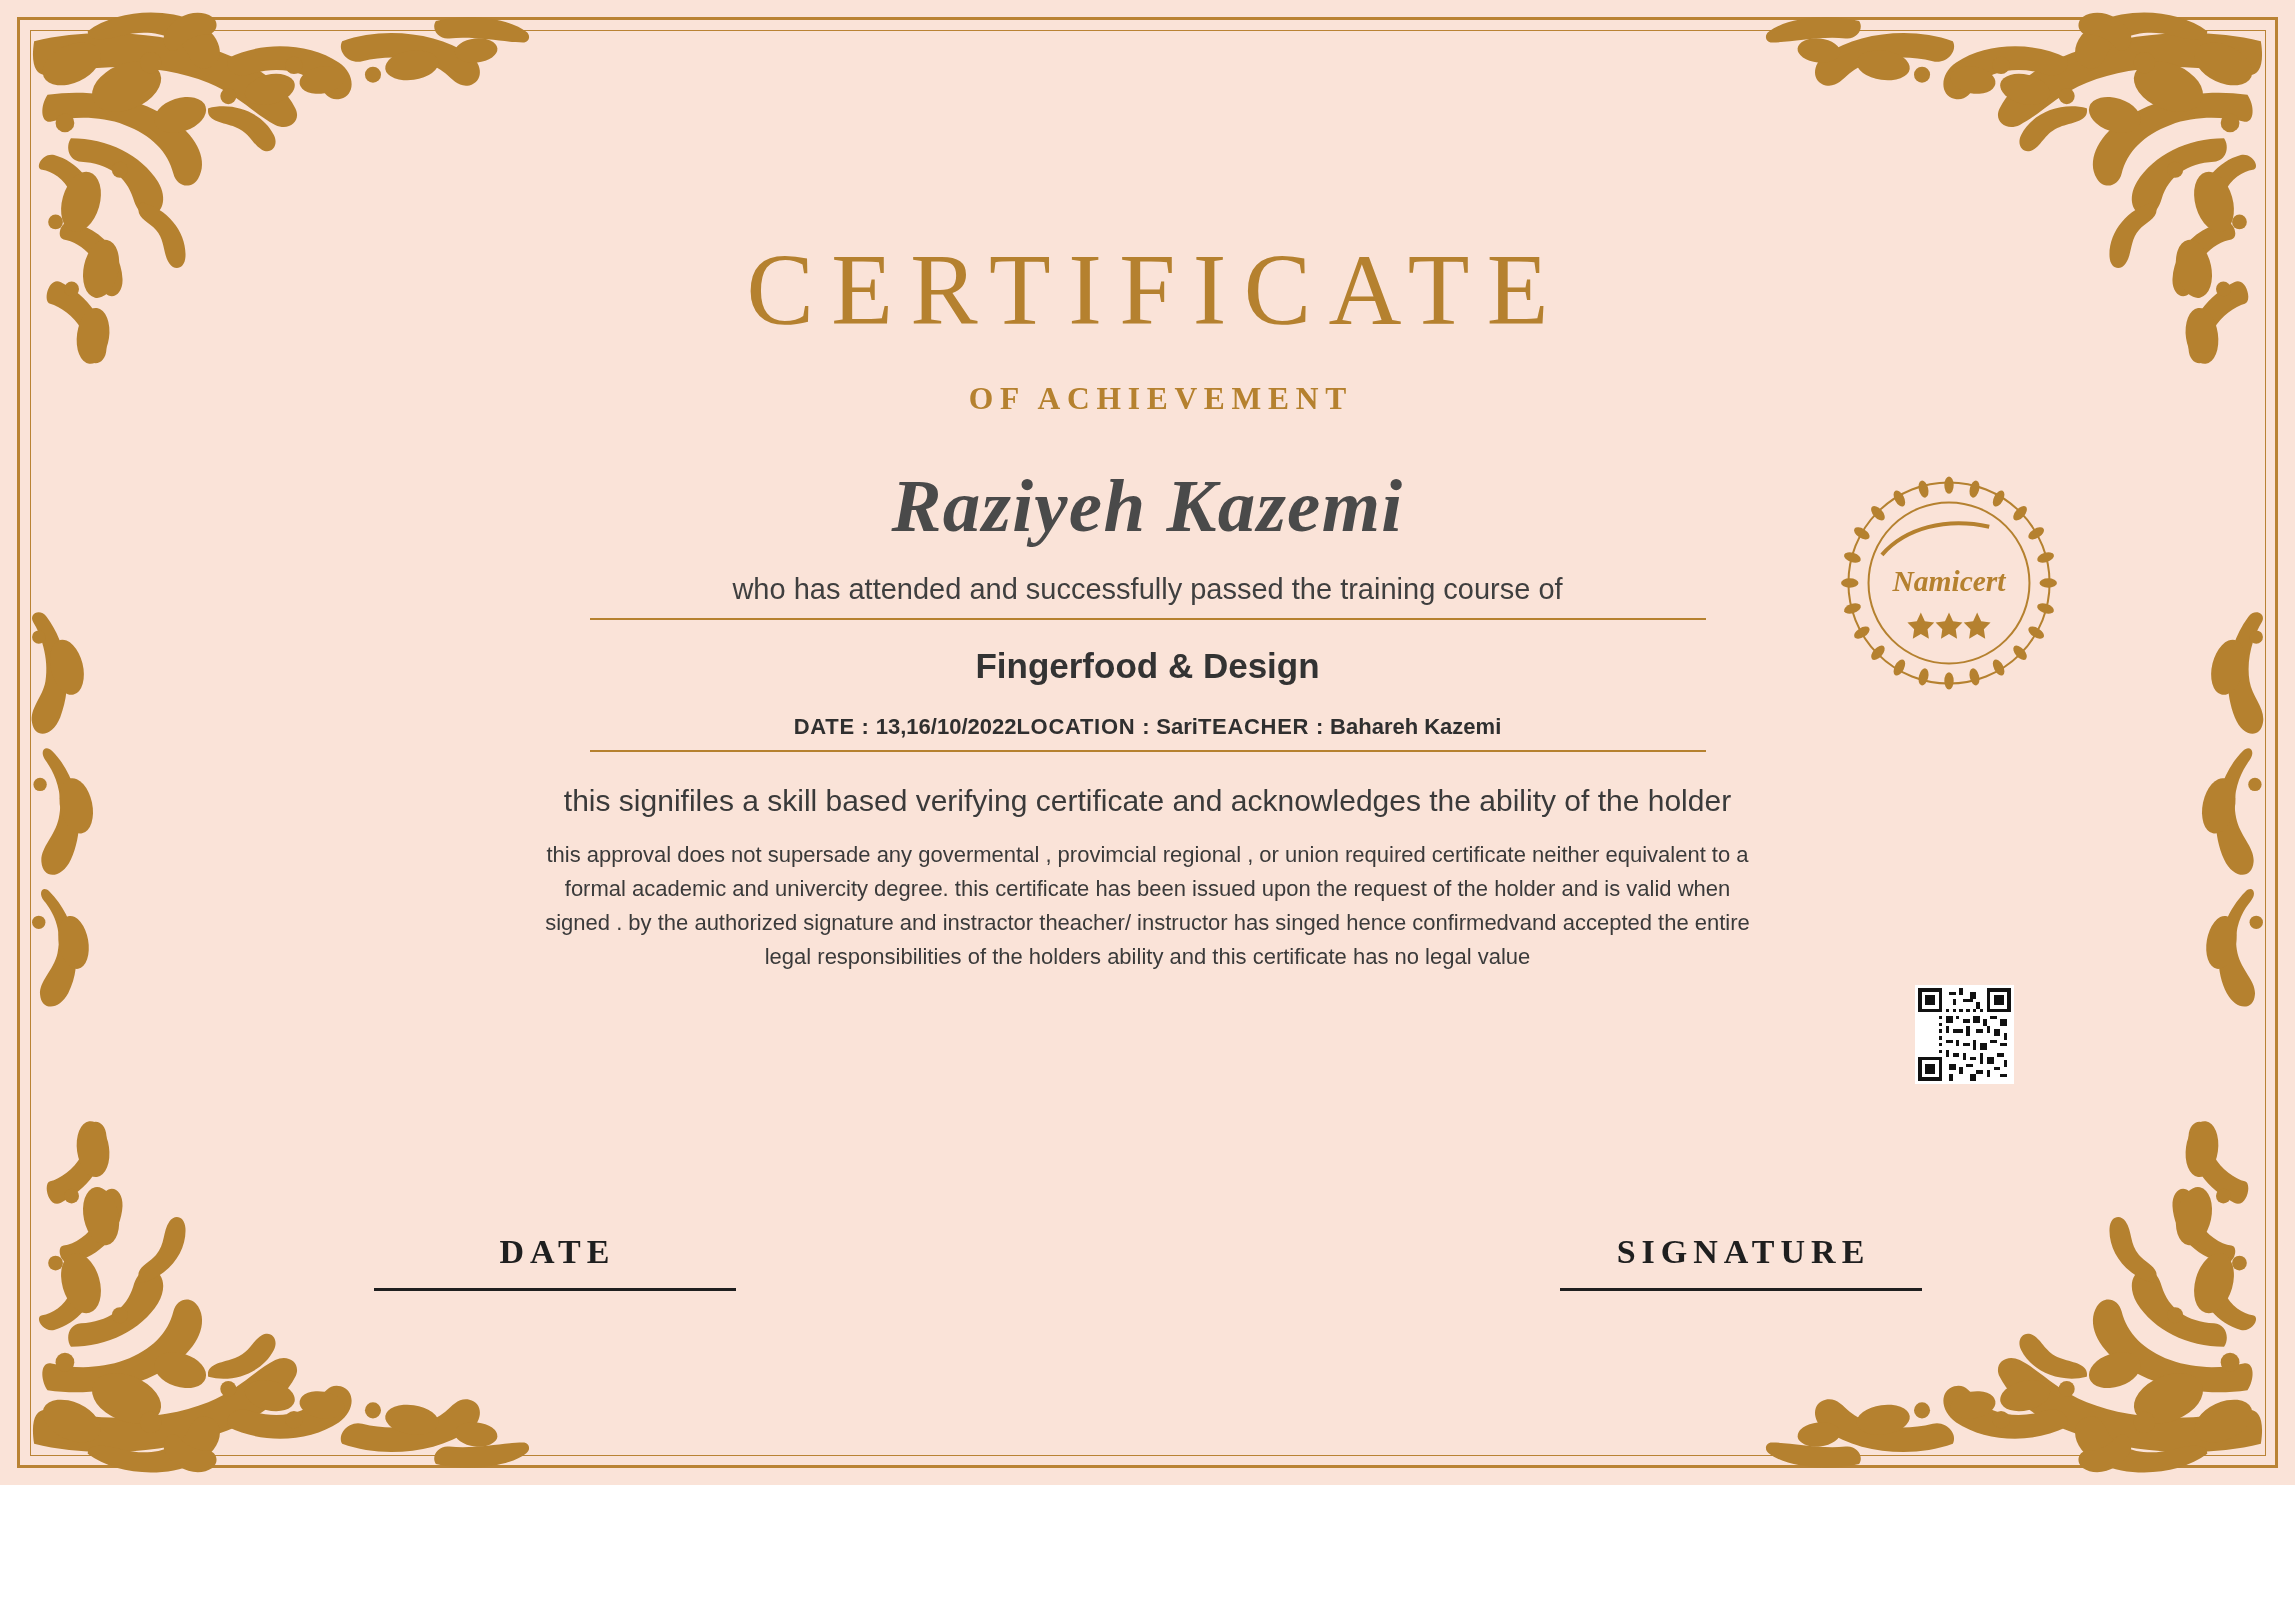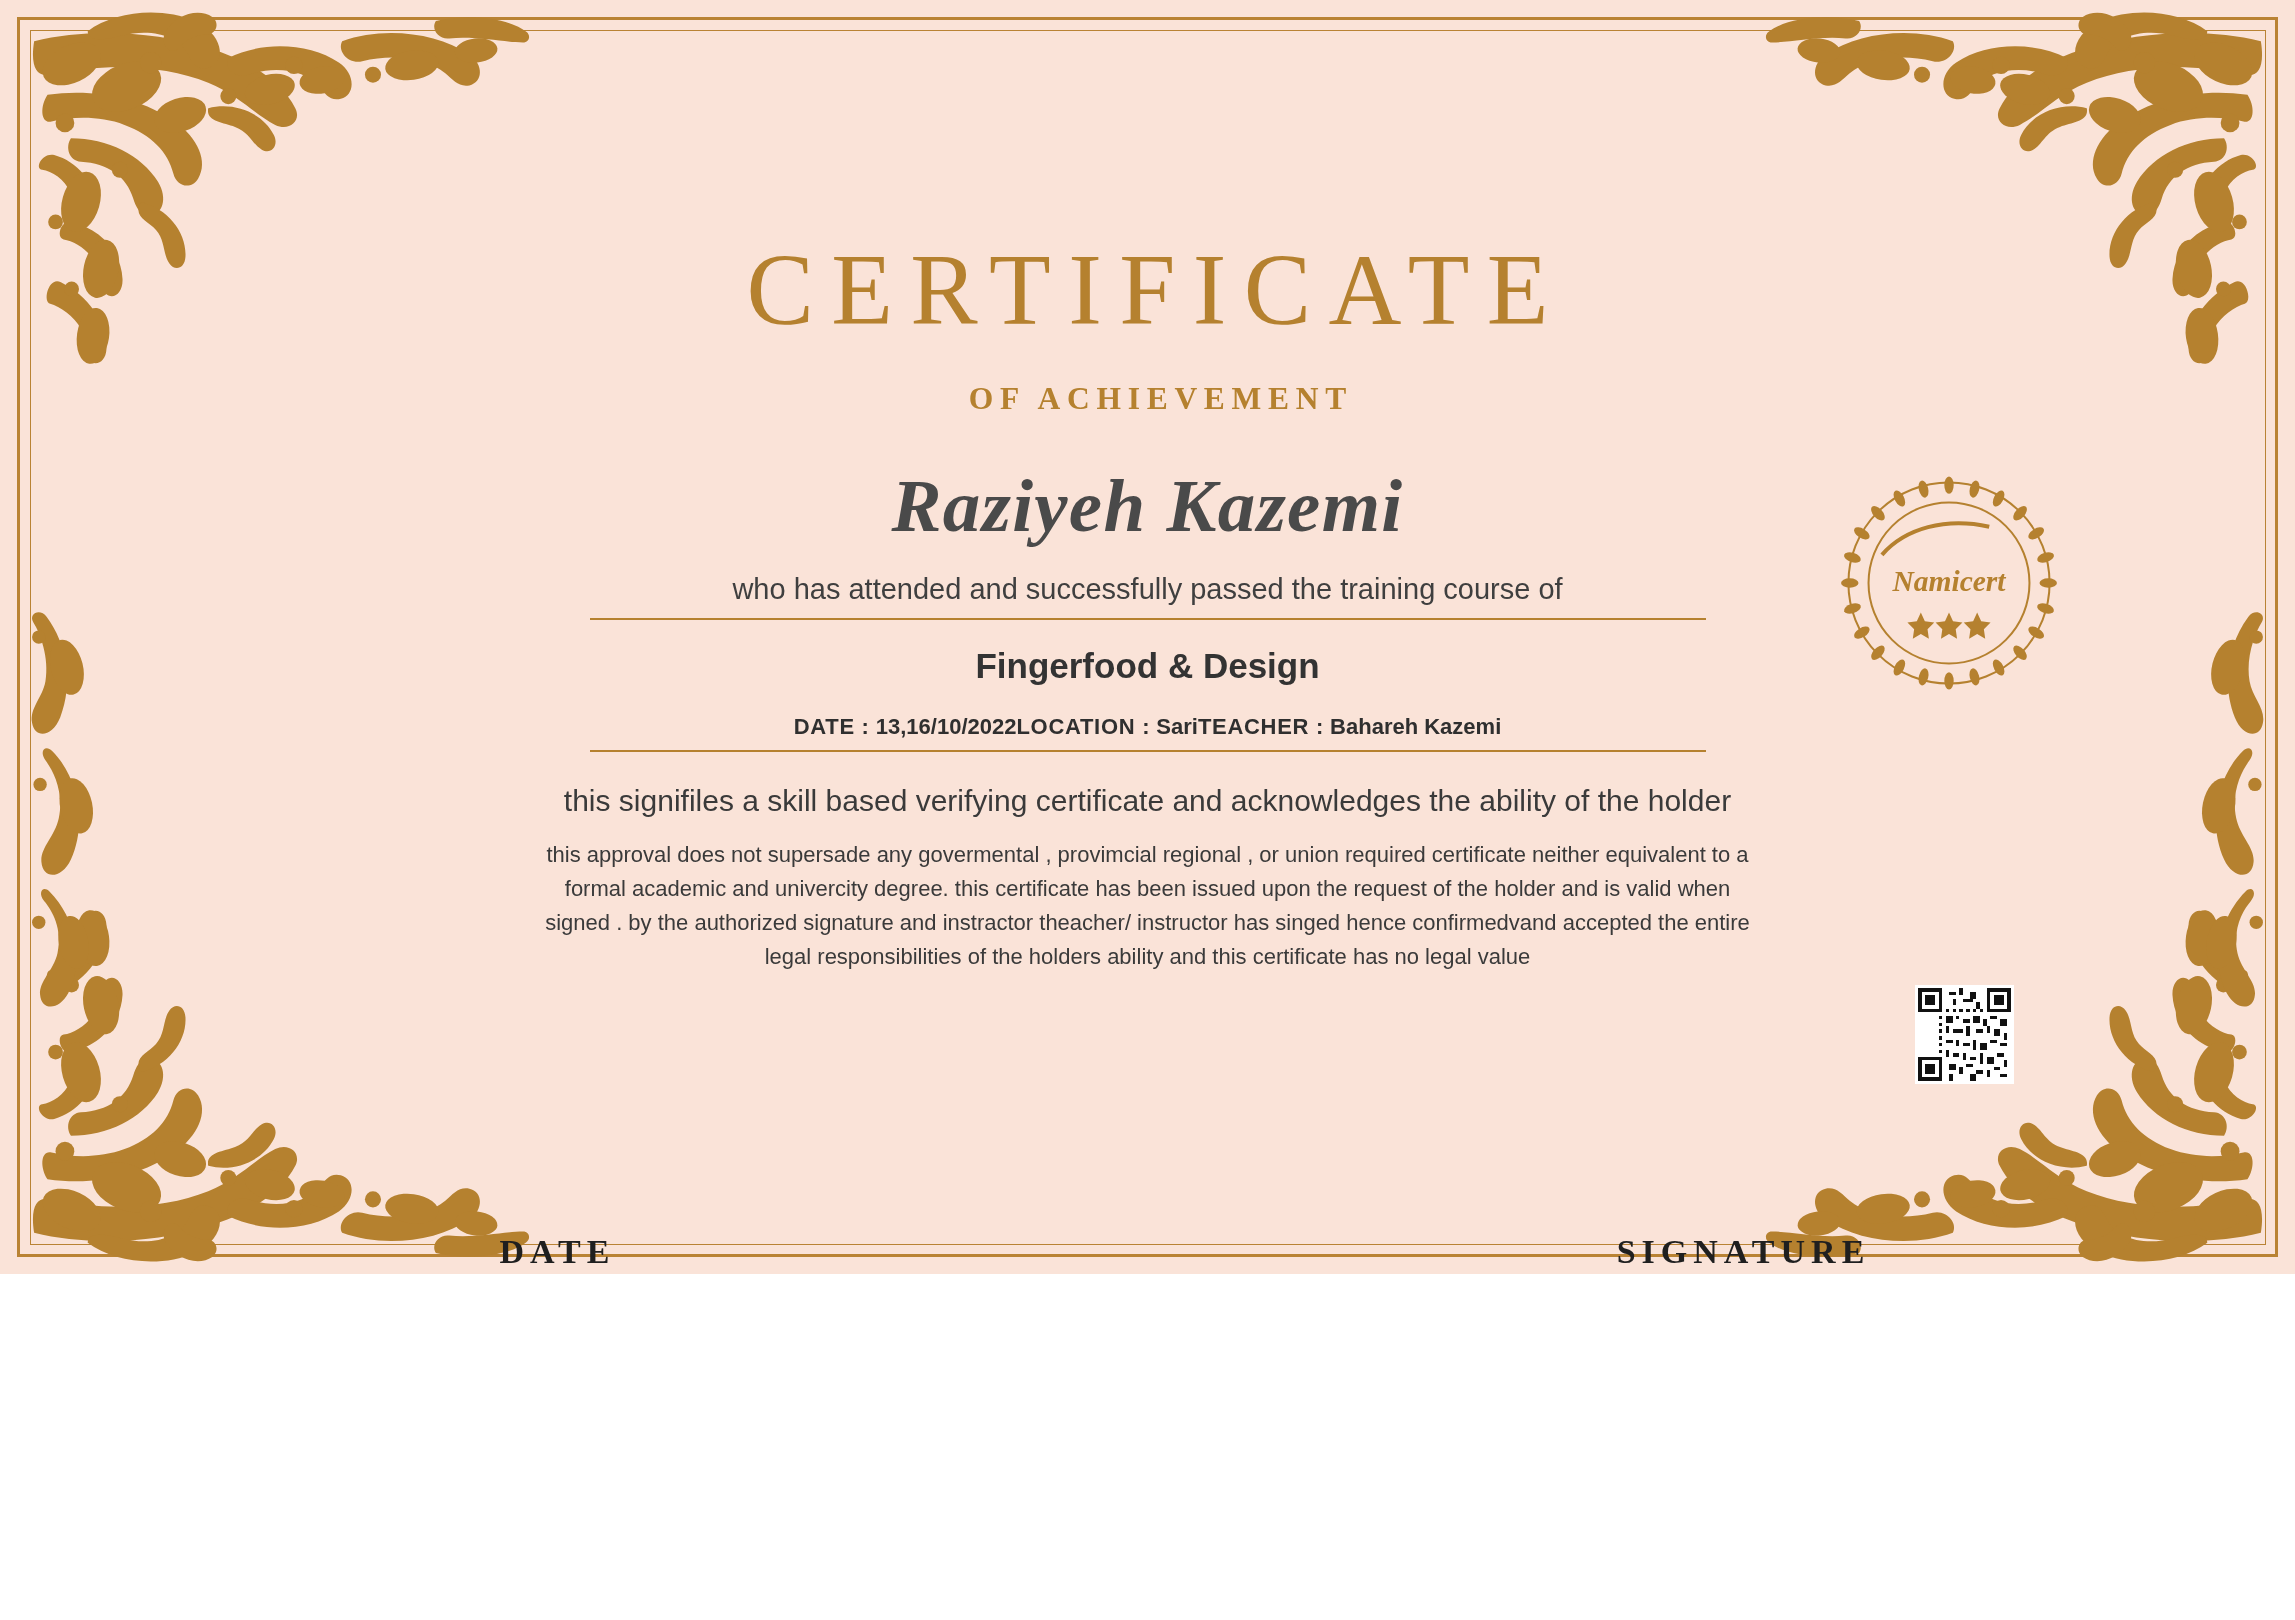--- a/index.html
+++ b/index.html
@@ -6,21 +6,21 @@
     margin: 0;
     padding: 0;
     background: #ffffff;
   }
   body {
     font-family: "Liberation Sans", sans-serif;
   }
   .page {
     position: relative;
     width: 2295px;
-    height: 1274px;
+    height: 1485px;
     background: #fae3d8;
     overflow: hidden;
   }
   
   .border-outer {
     position: absolute;
     left: 17.4px;
     top: 17.4px;
     right: 17.4px;
     bottom: 17.4px;

